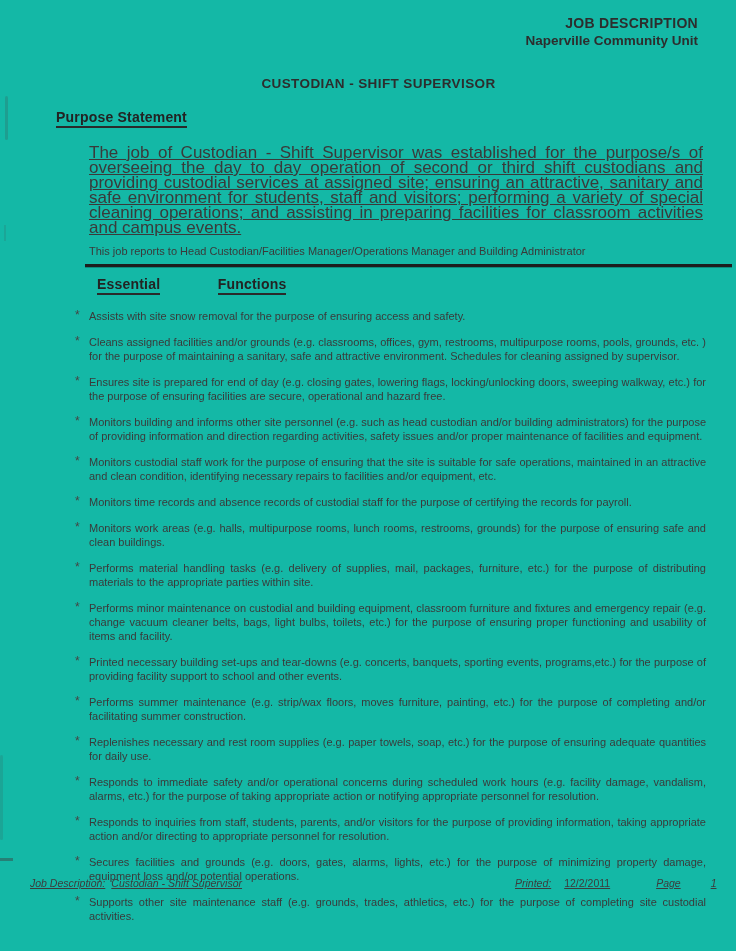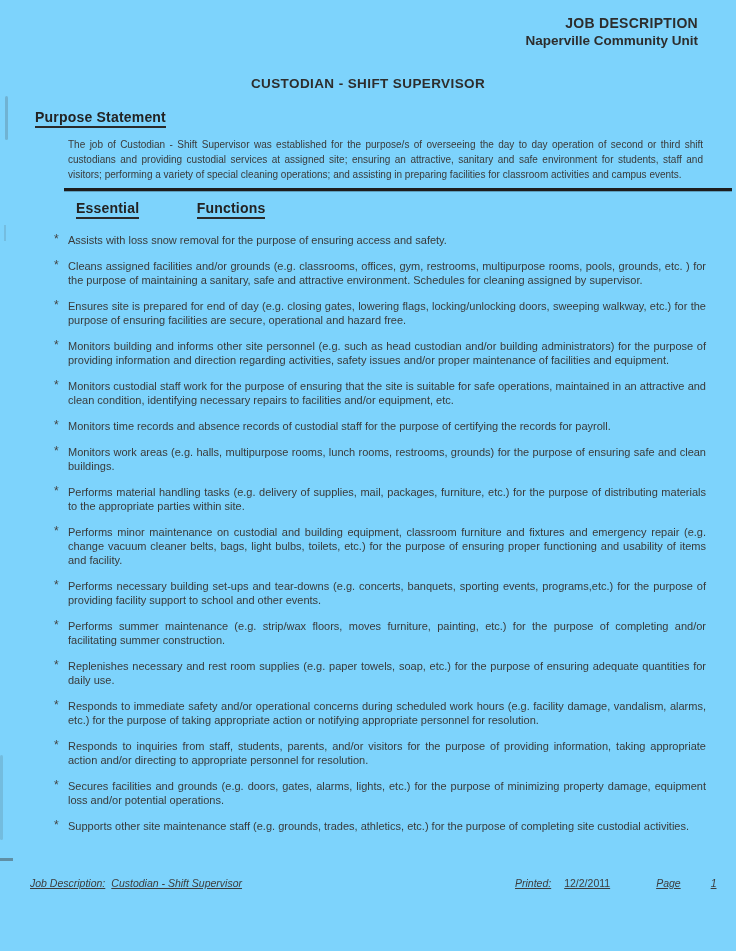--- a/index.html
+++ b/index.html
@@ -2,24 +2,25 @@
 <html><head>
 <meta charset="utf-8">
 <style>
   * { margin: 0; padding: 0; box-sizing: border-box; }
   html, body { background: #e8e8e8; }
   .page {
     position: relative;
     width: 736px;
     height: 951px;
     margin: 0 auto;
-    background: #7dd3fc;
+    background: #14b8a6;
     font-family: "Liberation Sans", sans-serif;
     color: #3a3a3a;
     overflow: hidden;
+    padding-left: 21px;
   }
   
   .doc-header {
     text-align: right;
     padding: 14px 38px 0 0;
     color: #2d2d2d;
   }
   .doc-header .h1 { font-size: 14px; font-weight: bold; letter-spacing: .3px; line-height: 18px; }
   .doc-header .h2 { font-size: 13.5px; font-weight: bold; line-height: 17px; margin-left: 32px; }
   
@@ -36,24 +37,25 @@
   .heading-text {
     display: inline-block;
     font-size: 14px;
     font-weight: bold;
     color: #232323;
     border-bottom: 2px solid #2a2a2a;
     padding-bottom: 1px;
     letter-spacing: .2px;
   }
   .purpose-body {
-    margin: 9px 33px 0 68px;
-    font-size: 10px;
+    margin: 17px 33px 0 68px;
+    font-size: 17px;
     line-height: 15px;
     text-align: justify;
+    text-decoration: underline;
   }
   .reports-to {
     margin: 9px 33px 0 68px;
     font-size: 11px;
     line-height: 14px;
   }
   .divider {
     margin: 6px 4px 0 64px;
     border-top: 3px solid #1d1d1d;
     box-shadow: 0 1px 0 rgba(0,0,0,.25);
@@ -117,32 +119,33 @@
     <div class="h1">JOB DESCRIPTION</div>
     <div class="h2">Naperville Community Unit</div>
   </div>
 
   <div class="doc-title">CUSTODIAN - SHIFT SUPERVISOR</div>
 
   <div class="purpose-heading-row">
     <span class="heading-text">Purpose Statement</span>
   </div>
   <p class="purpose-body">The job of Custodian - Shift Supervisor was established for the purpose/s of overseeing the day to day operation of second or third shift custodians and providing custodial services at assigned site; ensuring an attractive, sanitary and safe environment for students, staff and visitors; performing a variety of special cleaning operations; and assisting in preparing facilities for classroom activities and campus events.</p>
+  <p class="reports-to">This job reports to Head Custodian/Facilities Manager/Operations Manager and Building Administrator</p>
 
   <div class="divider"></div>
 
   <div class="ef-heading-row">
     <span class="heading-text">Essential</span>
     <span class="heading-text">Functions</span>
   </div>
 
   <ul class="functions">
     <li>
       <span class="bullet-marker">*</span>
-      <span class="li-text">Assists with loss snow removal for the purpose of ensuring access and safety.</span>
+      <span class="li-text">Assists with site snow removal for the purpose of ensuring access and safety.</span>
     </li>
     <li>
       <span class="bullet-marker">*</span>
       <span class="li-text">Cleans assigned facilities and/or grounds (e.g. classrooms, offices, gym, restrooms, multipurpose rooms, pools, grounds, etc. ) for the purpose of maintaining a sanitary, safe and attractive environment.  Schedules for cleaning assigned by supervisor.</span>
     </li>
     <li>
       <span class="bullet-marker">*</span>
       <span class="li-text">Ensures site is prepared for end of day (e.g. closing gates, lowering flags, locking/unlocking doors, sweeping walkway, etc.) for the purpose of ensuring facilities are secure, operational and hazard free.</span>
     </li>
     <li>
@@ -164,21 +167,21 @@
     <li>
       <span class="bullet-marker">*</span>
       <span class="li-text">Performs material handling tasks (e.g. delivery of supplies, mail, packages, furniture, etc.) for the purpose of distributing materials to the appropriate parties within site.</span>
     </li>
     <li>
       <span class="bullet-marker">*</span>
       <span class="li-text">Performs minor maintenance on custodial and building equipment, classroom furniture and fixtures and emergency repair (e.g. change vacuum cleaner belts, bags, light bulbs, toilets, etc.) for the purpose of ensuring proper functioning and usability of items and facility.</span>
     </li>
     <li>
       <span class="bullet-marker">*</span>
-      <span class="li-text">Performs necessary building set-ups and tear-downs (e.g. concerts, banquets, sporting events, programs,etc.) for the purpose of providing facility support to school and other events.</span>
+      <span class="li-text">Printed necessary building set-ups and tear-downs (e.g. concerts, banquets, sporting events, programs,etc.) for the purpose of providing facility support to school and other events.</span>
     </li>
     <li>
       <span class="bullet-marker">*</span>
       <span class="li-text">Performs summer maintenance (e.g. strip/wax floors, moves furniture, painting, etc.) for the purpose of completing and/or facilitating summer construction.</span>
     </li>
     <li>
       <span class="bullet-marker">*</span>
       <span class="li-text">Replenishes necessary and rest room supplies (e.g. paper towels, soap, etc.) for the purpose of ensuring adequate quantities for daily use.</span>
     </li>
     <li>

